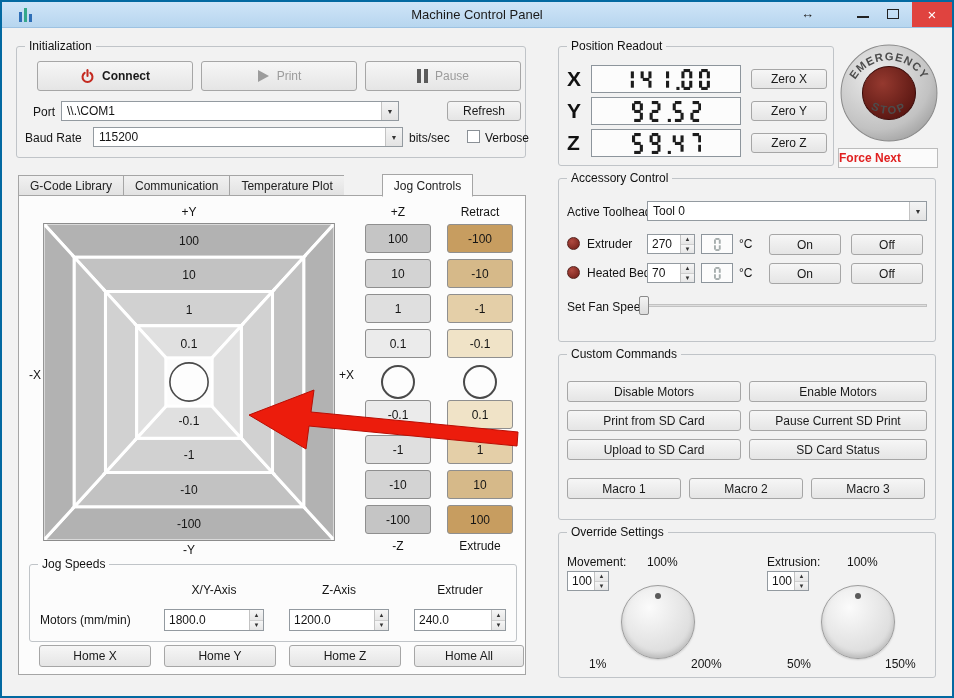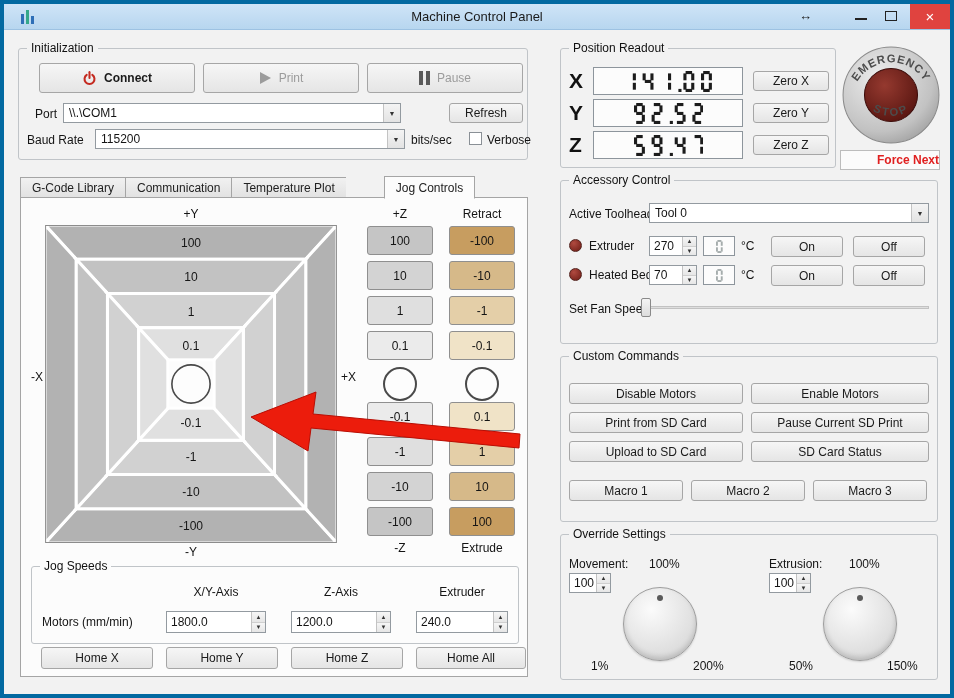--- a/index.html
+++ b/index.html
@@ -1,18 +1,18 @@
 <!DOCTYPE html>
 <html><head>
 <meta charset="utf-8">
 <style>
   * { margin:0; padding:0; box-sizing:border-box; }
   html,body { width:954px; height:698px; }
   body { font-family:"Liberation Sans", sans-serif; font-size:12px; color:#141414; background:#fff; }
-  #window { position:relative; width:954px; height:698px; background:#f2f2f2; border:4px solid #0369a1; overflow:hidden; }
+  #window { position:relative; width:954px; height:698px; background:#f2f2f2; border:2px solid #0369a1; overflow:hidden; }
   .abs { position:absolute; }
 
   
   .titlebar { position:absolute; left:0; top:0; right:0; height:26px;
     background:linear-gradient(#cfe4f7,#b7d6ef); border-bottom:1px solid #9dc2e2; }
   .tb-title { position:absolute; left:0; right:0; top:5px; text-align:center; font-size:13px; color:#1a1a1a; }
   .tb-glyph { position:absolute; top:4px; font-size:13px; color:#222; }
   .tb-min { position:absolute; right:74px; top:0; width:30px; height:25px; }
   .tb-min i { position:absolute; left:9px; top:14px; width:12px; height:0; border-top:2px solid #222; }
   .tb-max { position:absolute; right:44px; top:0; width:30px; height:25px; }
@@ -62,21 +62,21 @@
   .tab:last-child { border-right:1px solid #a5a5a5;margin-left:38px; }
   .tab.active { height:23px; background:#fcfcfc; border-right:1px solid #a5a5a5; margin-bottom:-1px; border-bottom:1px solid #fcfcfc; }
   .panel { position:absolute; left:16px; top:193px; width:508px; height:480px; background:#fcfcfc; border:1px solid #a5a5a5; z-index:2; }
 
   .axis-letter { font-size:21px; font-weight:bold; color:#111; }
   .jogbtn { position:absolute; width:66px; height:29px; display:flex; align-items:center; justify-content:center;
     border:1px solid #8f8f8f; border-radius:3px; font-size:12px; color:#151515; }
   .s0 { background:#c5c5c5; } .s1 { background:#d3d3d3; } .s2 { background:#dfdfdf; } .s3 { background:#ebebeb; }
   .t0 { background:#c79d60; } .t1 { background:#d6b989; } .t2 { background:#e4cfa8; } .t3 { background:#f0e3c7; }
   .jogcircle { position:absolute; width:34px; height:34px; border-radius:50%; background:#fdfdfd; border:2px solid #4a4a4a; }
-  .force { position:absolute; background:#fbfbfb; border:1px solid #bcbcbc; display:flex; align-items:center; justify-content:flex-end;
+  .force { position:absolute; background:#fbfbfb; border:1px solid #bcbcbc; display:flex; align-items:center; justify-content:flex-start;
     color:#e02020; font-weight:bold; font-size:12px; }
   .arrow-overlay { position:absolute; left:0; top:0; width:954px; height:698px; pointer-events:none; z-index:10; }
   .center { text-align:center; }
   .power-icon { width:15px; height:15px; }
 </style>
 </head>
 <body>
 
 <div id="window">
 

